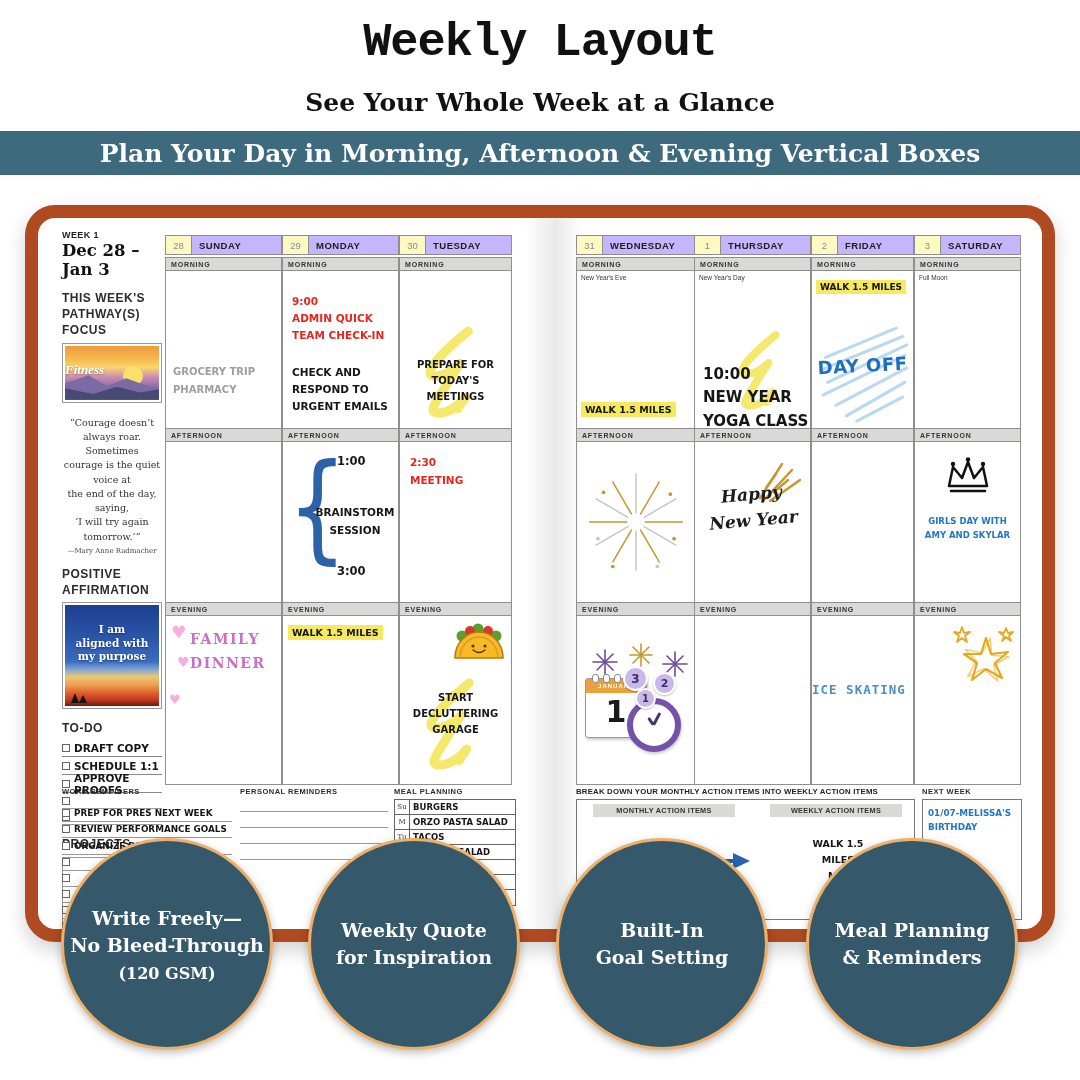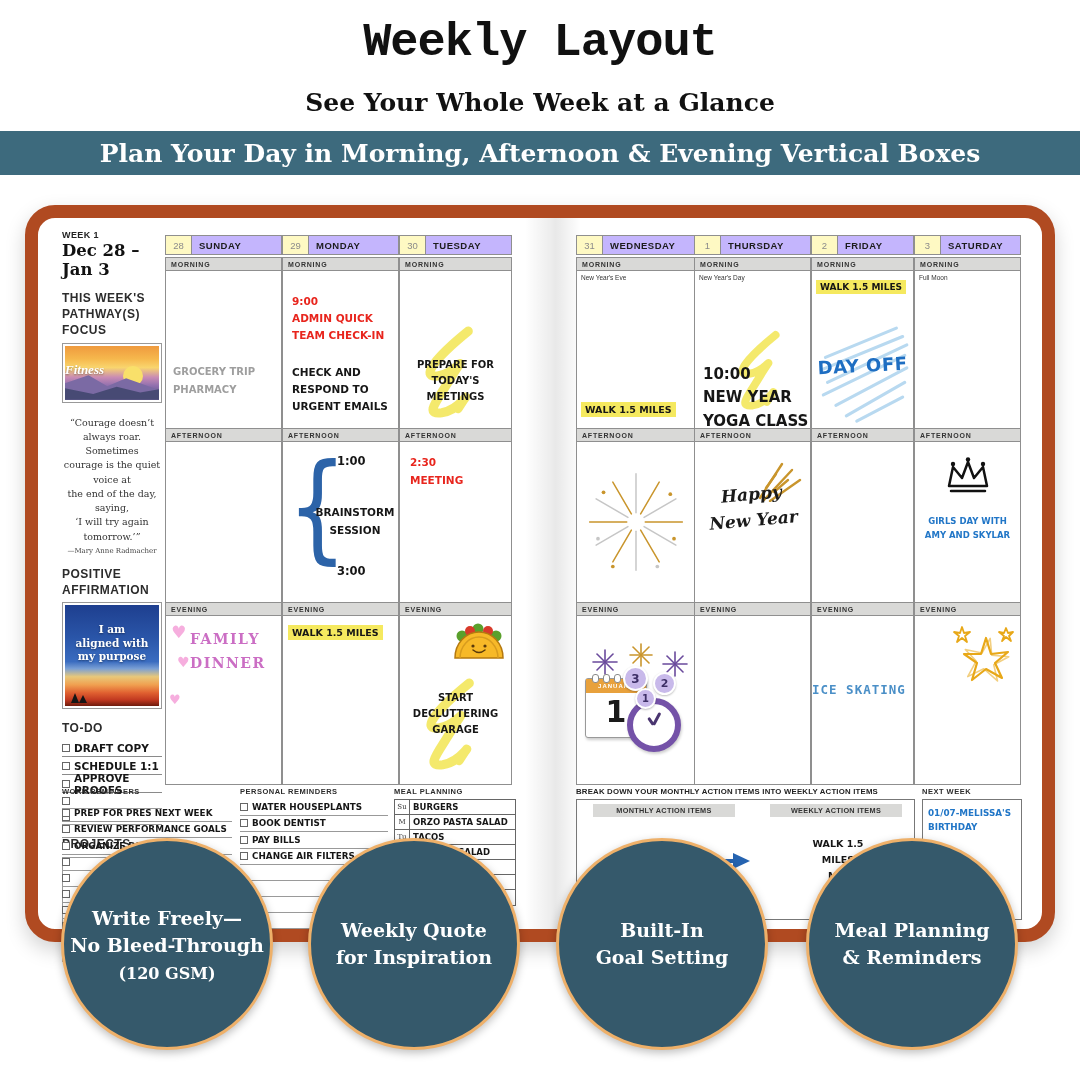--- a/index.html
+++ b/index.html
@@ -515,38 +515,20 @@
       <div class="empty-line">
           <span class="cb"></span>
         </div>
       <div class="empty-line">
           <span class="cb"></span>
         </div>
     </div>
 
     <div class="abs" style="left:202px;top:569px;width:148px;">
       <div class="strip-label">PERSONAL REMINDERS</div>
-      <div style="margin-top:3px;">
-          <div class="rem-item">
-          <span class="cb"></span>
-          <span>WATER HOUSEPLANTS</span>
-        </div>
-          <div class="rem-item">
-          <span class="cb"></span>
-          <span>BOOK DENTIST</span>
-        </div>
-          <div class="rem-item">
-          <span class="cb"></span>
-          <span>PAY BILLS</span>
-        </div>
-          <div class="rem-item">
-          <span class="cb"></span>
-          <span>CHANGE AIR FILTERS</span>
-        </div>
-        </div>
       <div class="empty-line"></div>
       <div class="empty-line"></div>
       <div class="empty-line"></div>
       <div class="empty-line"></div>
     </div>
 
     <div class="abs" style="left:356px;top:569px;width:122px;">
       <div class="strip-label">MEAL PLANNING</div>
       <div class="meal-table">
           <div class="meal-row">

